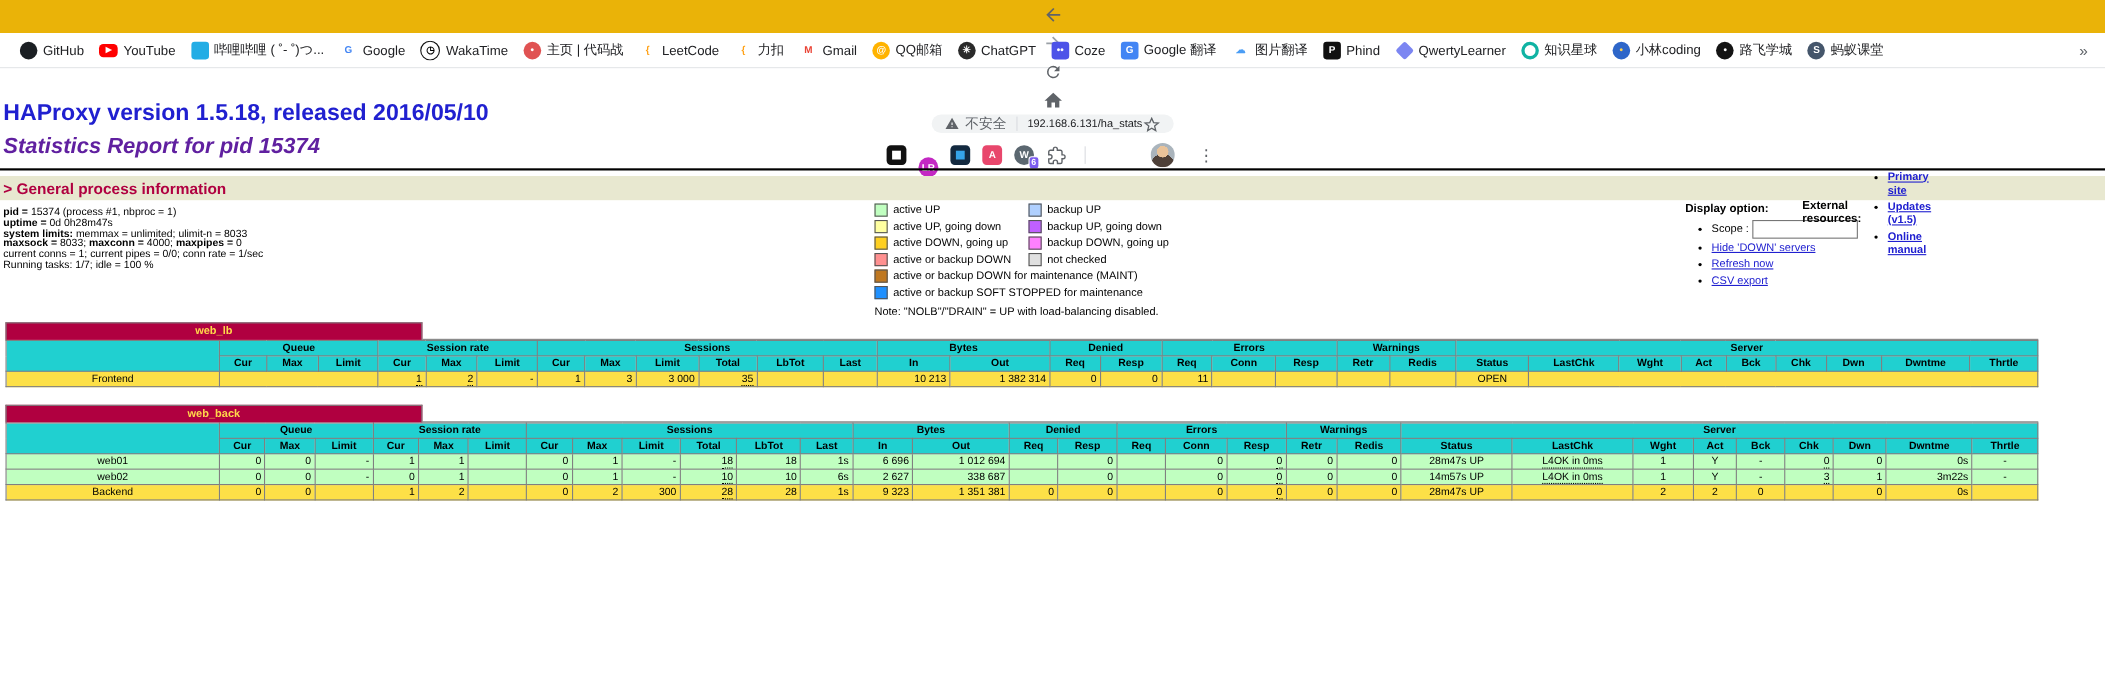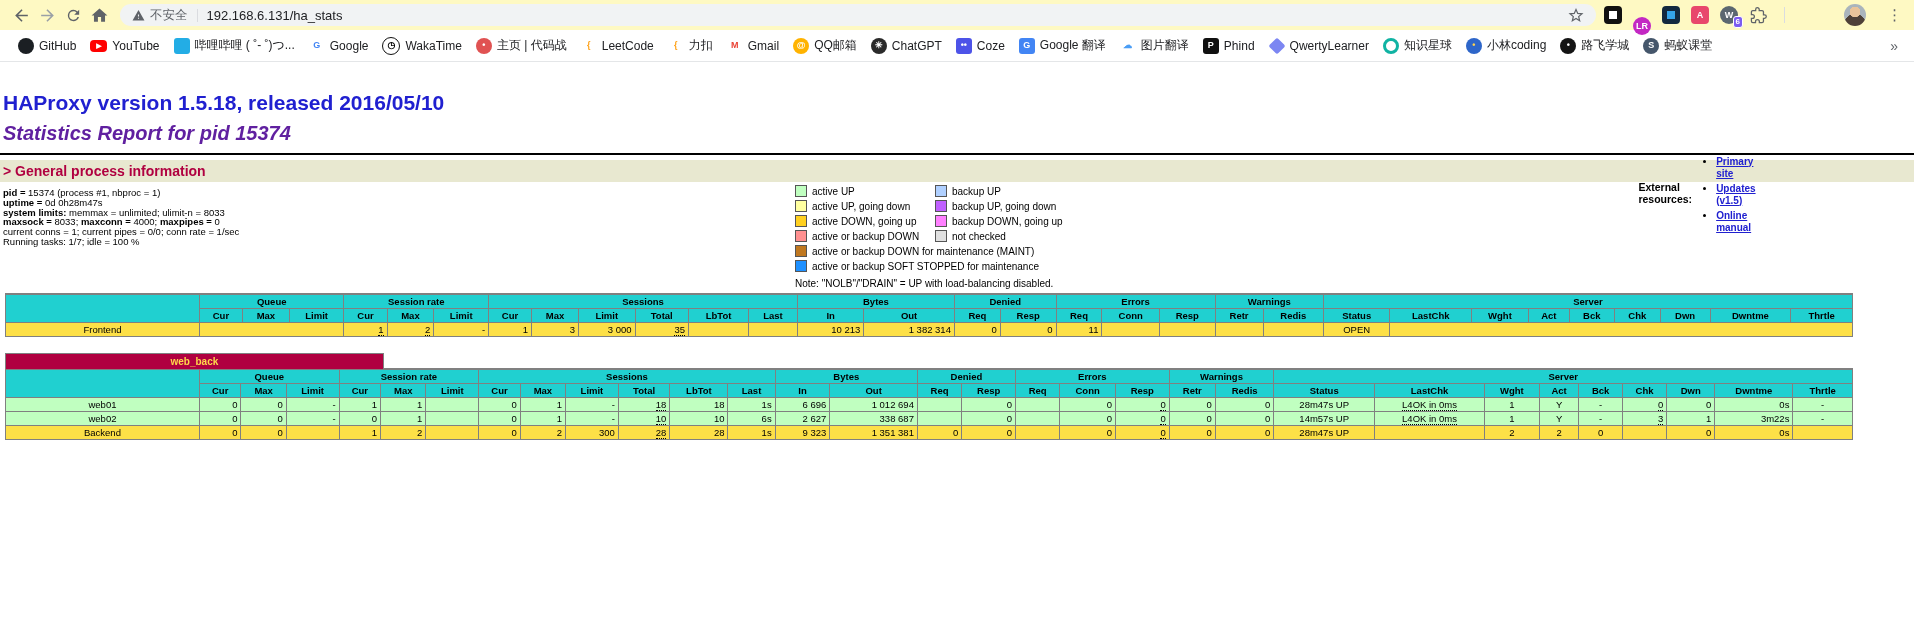--- a/index.html
+++ b/index.html
@@ -1,24 +1,24 @@
 <!DOCTYPE html>
 <html><head>
 <meta charset="utf-8">
 <style>
   html,body{margin:0;padding:0;width:1914px;height:622px;overflow:hidden;background:#fff;
     font-family:"Liberation Sans",sans-serif;}
   
-  .toolbar{height:30px;display:flex;align-items:center;padding:0 8px;background:#fef9c3;}
+  .toolbar{height:30px;display:flex;align-items:center;padding:0 8px;background:#eab308;flex-direction:column;}
   .nav-btn{width:26px;height:26px;display:flex;align-items:center;justify-content:center;border-radius:50%;flex:none;}
   .omnibox{flex:1;height:22px;background:#f1f3f4;border-radius:12px;display:flex;align-items:center;
     padding:0 12px;margin:0 8px;min-width:0;}
   .chip{display:flex;align-items:center;gap:5px;color:#5f6368;font-size:12.5px;flex:none;}
   .ob-div{width:1px;height:13px;background:#dadce0;margin:0 9px;flex:none;}
-  .url{color:#202124;font-size:13px;white-space:nowrap;overflow:hidden;}
+  .url{color:#202124;font-size:10px;white-space:nowrap;overflow:hidden;}
   .ob-star{margin-left:auto;flex:none;display:flex;}
   .ext-cluster{display:flex;align-items:center;gap:11px;flex:none;padding-right:4px;}
   .ext{width:18px;height:18px;position:relative;display:flex;align-items:center;justify-content:center;
     font-size:9px;font-weight:bold;flex:none;}
   .ext.circle{border-radius:50%;}
   .ext.square{border-radius:4px;}
   .ext .inner{width:8px;height:8px;display:block;}
   .ext .badge{position:absolute;right:-5px;bottom:-4px;background:#7c5cf0;color:#fff;font-size:8px;
     line-height:10px;padding:0 2px;border-radius:3px;border:1px solid #fff;}
   .vsep{width:1px;height:16px;background:#dadce0;margin:0 6px;}
@@ -298,34 +298,47 @@
         <span>active or backup DOWN</span>
         <span class="sw" style="background: rgb(224, 224, 224);"></span>
         <span>not checked</span>
         <span class="sw" style="background: rgb(192, 120, 32);"></span>
         <span style="grid-column: 2 / 5;">active or backup DOWN for maintenance (MAINT)</span>
         <span class="sw" style="background: rgb(30, 144, 255);"></span>
         <span style="grid-column: 2 / 5;">active or backup SOFT STOPPED for maintenance</span>
       </div>
     <div class="lnote">Note: "NOLB"/"DRAIN" = UP with load-balancing disabled.</div>
 
+    <div class="opt disp">
+      <b>Display option:</b>
+      <ul id="disp-list">
+        <li>
+          <span>Scope :</span>
+          <input class="scope-input" type="text" value="" style="">
+        </li>
+      <li><a href="#">Hide 'DOWN' servers</a></li>
+          <li><a href="#">Refresh now</a></li>
+          <li><a href="#">CSV export</a></li>
+        </ul>
+    </div>
 
     <div class="opt ext">
       <b>External resources:</b>
       <ul id="ext-list">
           <li><a href="#">Primary site</a></li>
           <li><a href="#">Updates (v1.5)</a></li>
           <li><a href="#">Online manual</a></li>
         </ul>
     </div>
   </div>
 
   <div class="tables" id="tables">
       <div class="pxbox">
         <div class="ttl">
+          <div class="pxname">web_lb</div>
           <div class="ttl-rest"></div>
         </div>
         <table class="tbl">
           <tbody>
             <tr>
               <th rowspan="2" style="width: 10.5%;"></th>
               <th colspan="3">Queue</th>
               <th colspan="3">Session rate</th>
               <th colspan="6">Sessions</th>
               <th colspan="2">Bytes</th>

